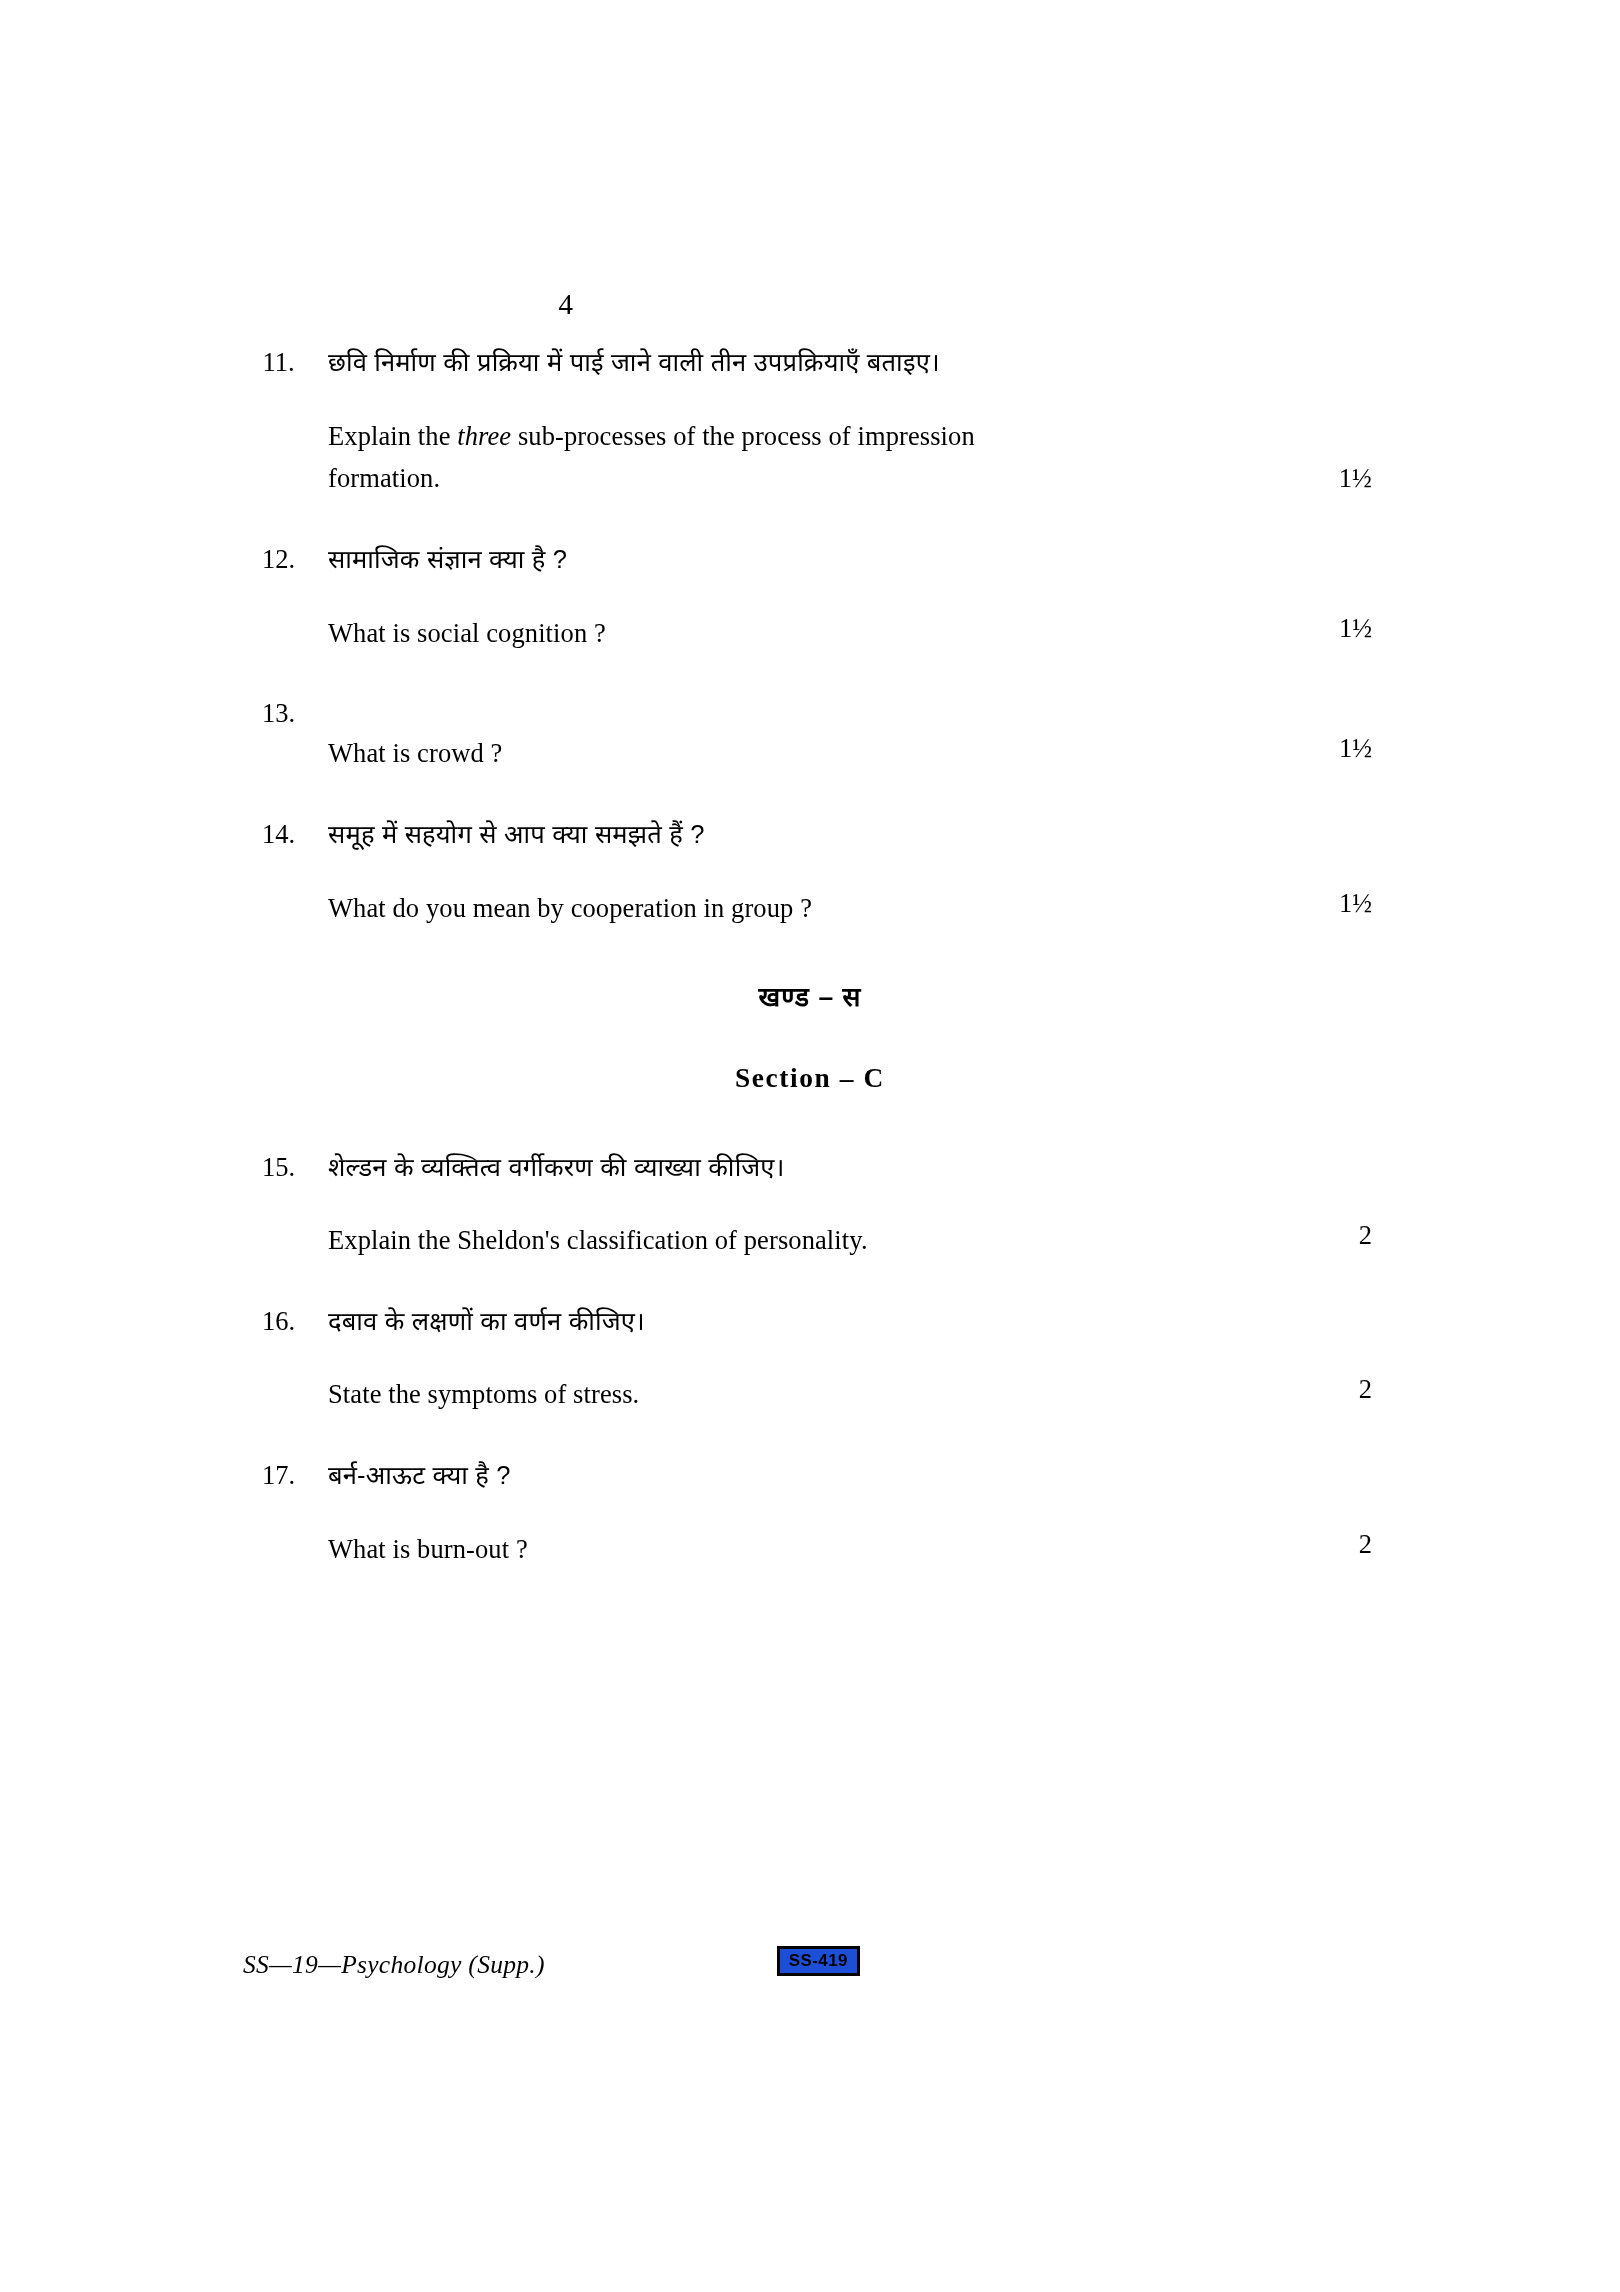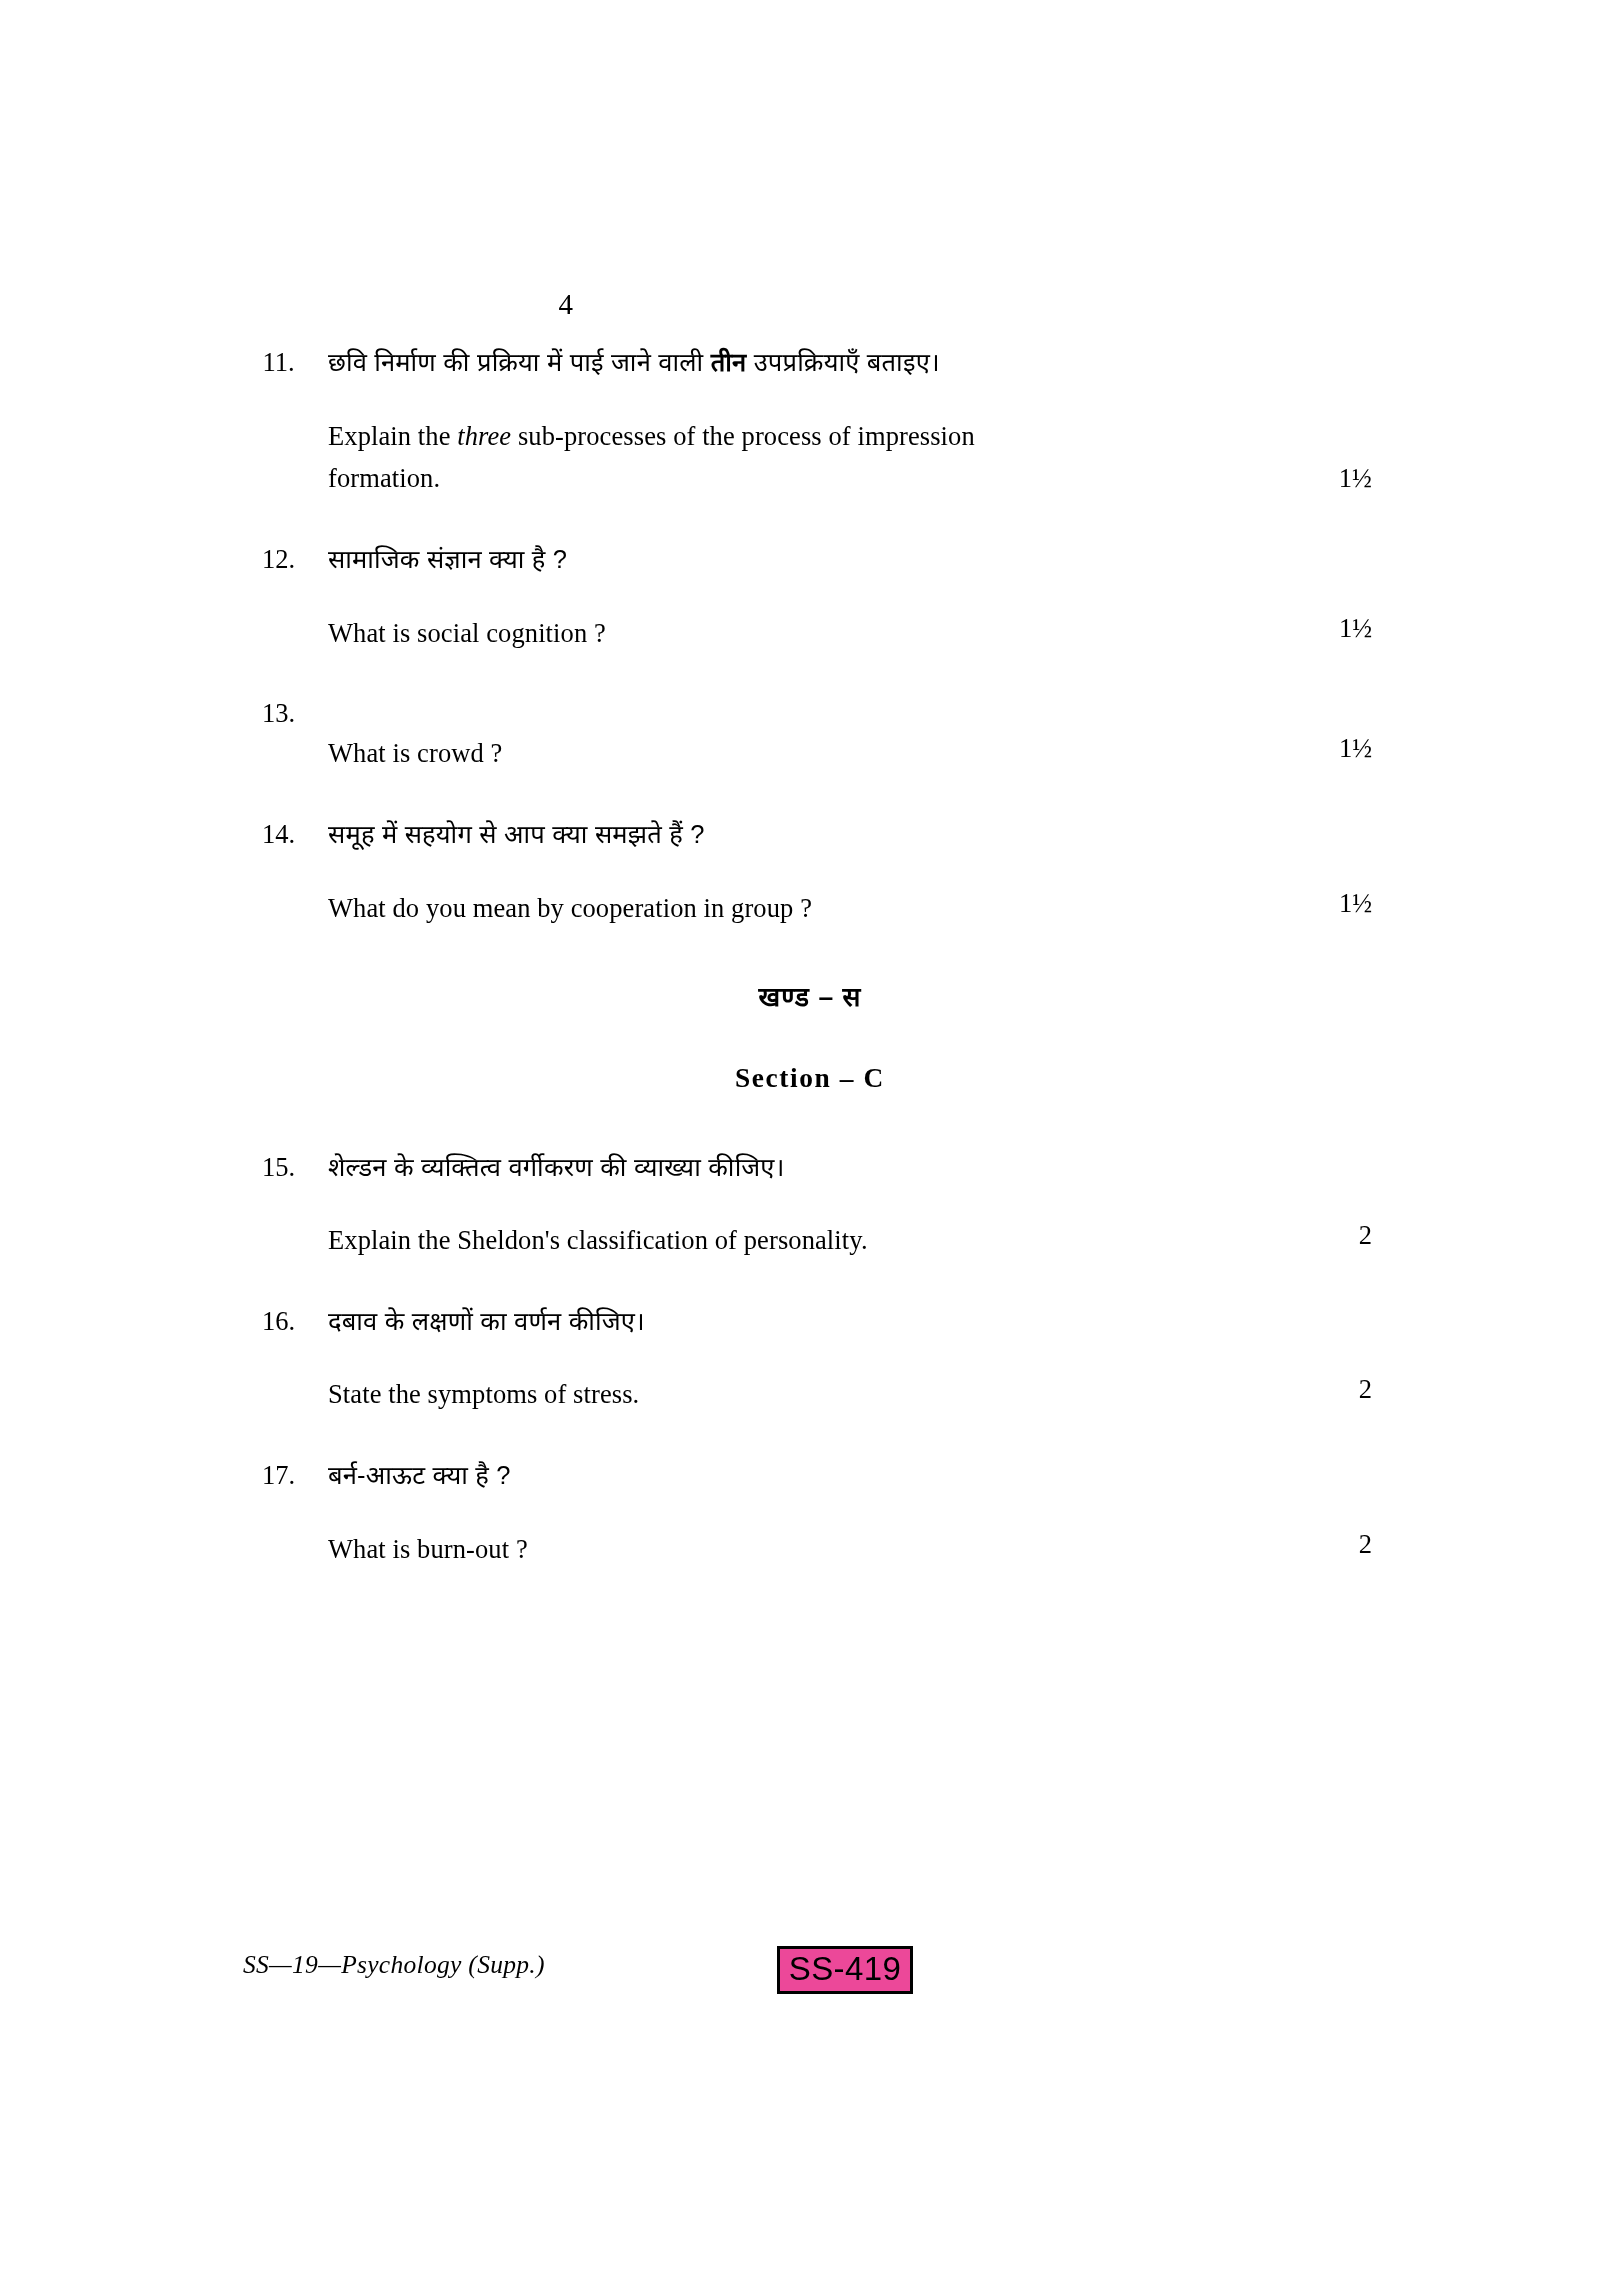--- a/index.html
+++ b/index.html
@@ -77,21 +77,21 @@
     white-space: nowrap;
   }
 
   
   .hi {
     font-family: "Liberation Sans", "DejaVu Sans", sans-serif;
     font-size: 25.5px;
     line-height: 1.30;
     letter-spacing: 0.2px;
   }
-  .hi b { font-weight: 700; margin-top: 19px; }
+  .hi b { font-weight: 400; margin-top: 19px; }
 
   
   .en {
     font-size: 26.5px;
     line-height: 1.62;
     letter-spacing: 0.1px;
   }
   .en i { font-style: italic; }
 
   
@@ -146,25 +146,25 @@
     letter-spacing: 0.3px;
     white-space: nowrap;
   }
   .paper-box {
     position: absolute;
     left: 534px;
     top: 0;
     border: 3.9px solid #000;
     padding: 2px 8.8px 2.9px 8.8px;
     font-family: "Liberation Sans", "DejaVu Sans", sans-serif;
-    font-weight: 400;
-    font-size: 33px;
+    font-weight: 700;
+    font-size: 17px;
     line-height: 1.12;
     letter-spacing: 0.4px;
-    background: #ec4899;
+    background: #1d4ed8;
     white-space: nowrap;
   }
 </style>
 </head>
 <body>
 
 <div class="page">
 
   <div class="content">
 

